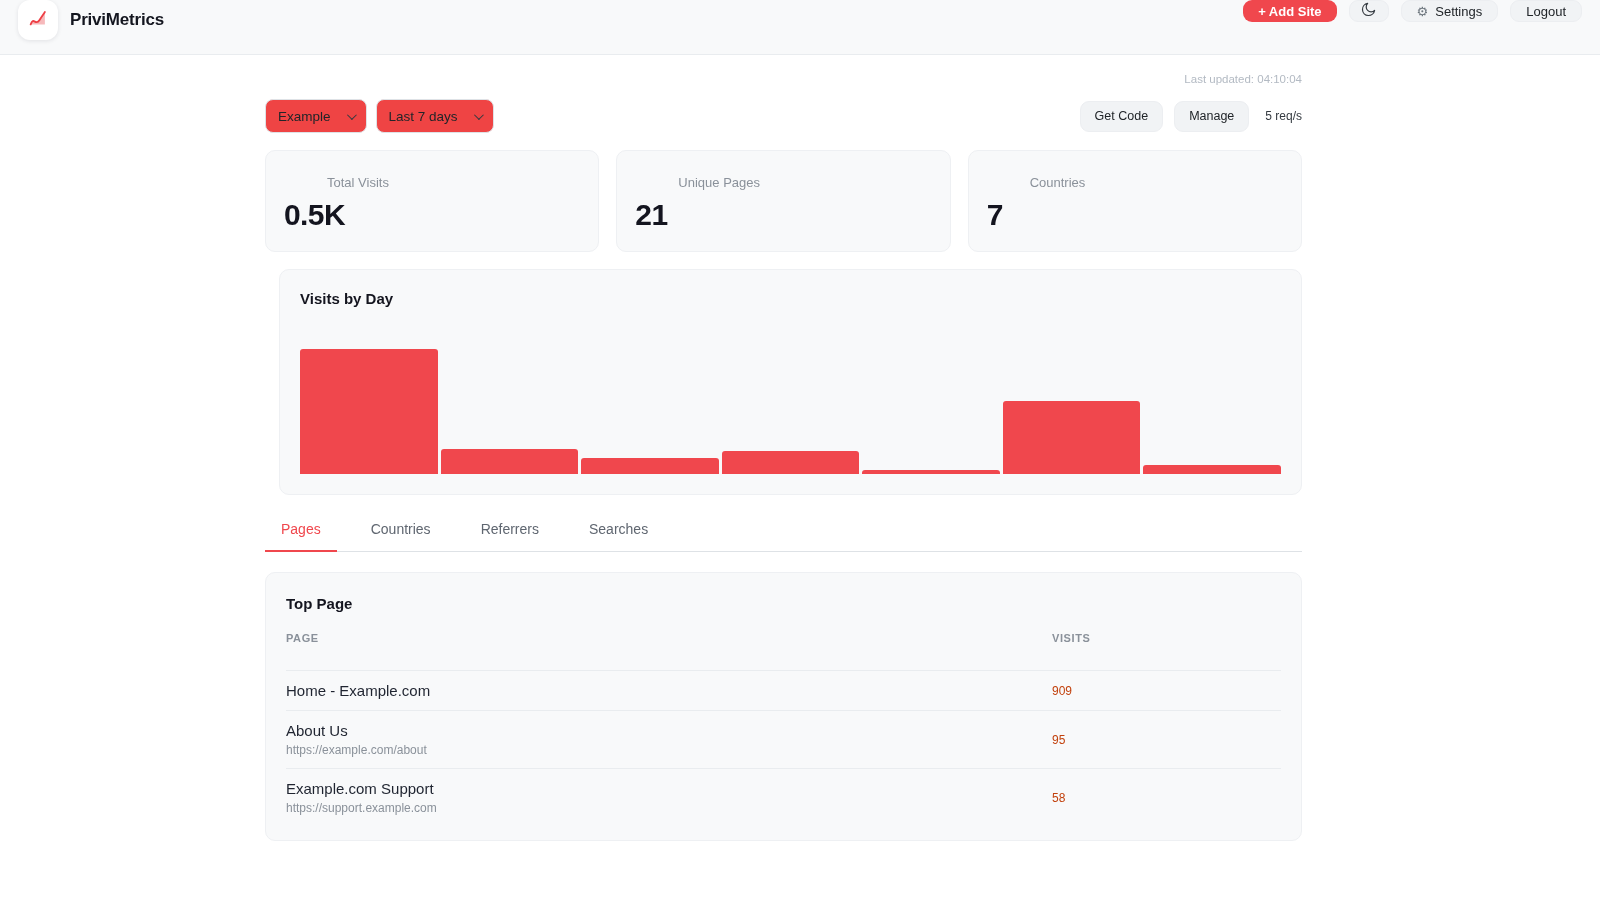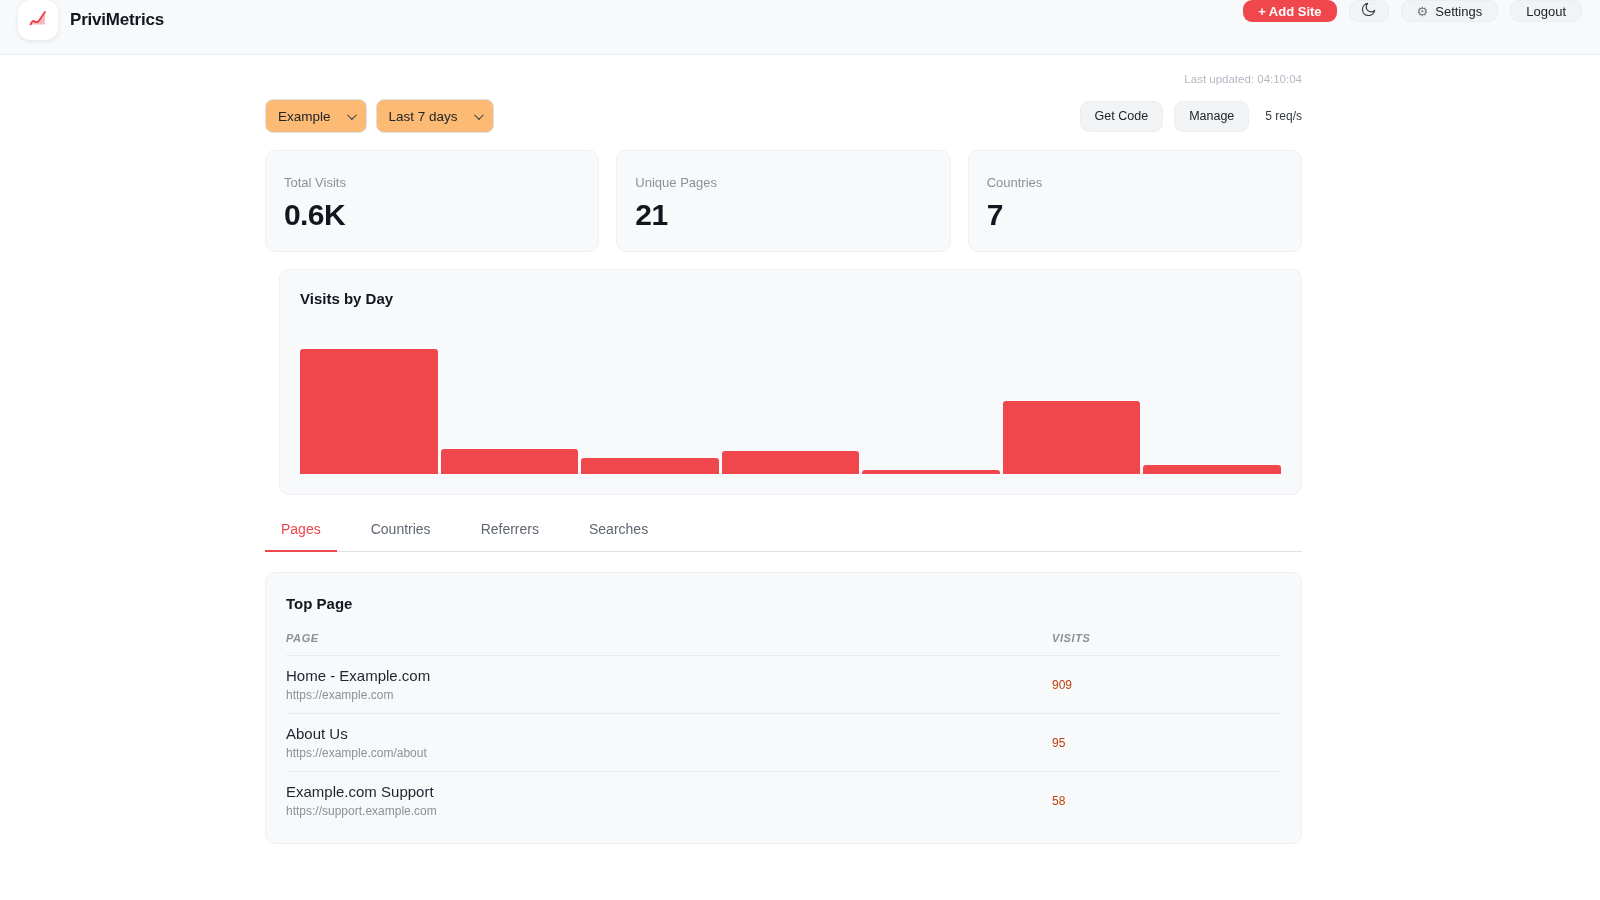--- a/index.html
+++ b/index.html
@@ -21,55 +21,55 @@
   .btn-gray { background: #f1f3f5; border: 1px solid #eceef1; color: #212529; }
   .btn-icononly { width: 40px; justify-content: center; padding: 0; }
   .gear { color: #6c757d; font-size: 13px; line-height: 1; }
 
   
   .container { width: 1037px; margin-left: 265px; }
   .last-updated { text-align: right; margin-top: 18px; font-size: 11.5px; color: #b3bac3; }
 
   .controls { margin-top: 14px; display: flex; align-items: center; justify-content: space-between; }
   .controls-left { display: flex; gap: 9px; }
-  .select { background: #fdba74; border: 1px solid #dee2e6; border-radius: 8px;
+  .select { background: #ef4444; border: 1px solid #dee2e6; border-radius: 8px;
     height: 34px; padding: 0 12px; display: inline-flex; align-items: center; gap: 16px;
     font-size: 13.5px; font-weight: 500; color: #212529; cursor: pointer; font-family: inherit; }
   .chev { width: 7px; height: 7px; border-right: 1.7px solid #343a40; border-bottom: 1.7px solid #343a40;
     transform: rotate(45deg) translateY(-2px); display: inline-block; }
   .controls-right { display: flex; align-items: center; gap: 11px; }
   .btn-sm { height: 31px; padding: 0 14px; font-size: 12.5px; }
   .rate { font-size: 12px; color: #343a40; margin-left: 5px; }
 
   
   .stats-row { margin-top: 17px; display: grid; grid-template-columns: 1fr 1fr 1fr; gap: 17px; }
   .card { background: #f8f9fa; border: 1px solid #eef0f3; border-radius: 10px; }
   .stat-card { height: 102px; padding: 24px 18px; }
-  .stat-label { font-size: 13px; color: #8a919a; }
+  .stat-label { font-size: 13px; color: #8a919a; margin-left: 43px; }
   .stat-value { margin-top: 8px; font-size: 30px; font-weight: 700; letter-spacing: -0.6px; color: #14151f; }
 
   
   .chart-card { margin-top: 17px; height: 226px; padding: 20px; margin-left: 14px; }
   .chart-title { font-size: 15px; font-weight: 700; color: #14151f; }
   .chart-area { margin-top: 42px; height: 125px; display: flex; align-items: flex-end; gap: 3px; }
   .bar { flex: 1; border-radius: 3px 3px 0 0; min-height: 3px; }
 
   
   .tabs { margin-top: 20px; display: flex; gap: 18px; border-bottom: 1px solid #dee2e6; }
   .tab { background: none; border: none; cursor: pointer; font-family: inherit;
     font-size: 14px; font-weight: 500; color: #5f6670; padding: 6px 16px 13px;
     border-bottom: 2px solid transparent; margin-bottom: -1px; }
   .tab.active { color: #f0474d; border-bottom-color: #f0474d; }
 
   
   .table-card { margin-top: 20px; padding: 22px 20px 14px; margin-bottom: 60px; }
   .table-title { font-size: 15px; font-weight: 700; color: #14151f; }
   .tbl { margin-top: 20px; }
   .tbl-head, .tbl-row { display: grid; grid-template-columns: 1fr 229px; align-items: center; }
-  .tbl-head { padding-bottom: 11px; border-bottom: 1px solid #e9ecef; font-style: italic; }
+  .tbl-head { padding-bottom: 26px; border-bottom: 1px solid #e9ecef; }
   .col-h { font-size: 11px; font-weight: 700; letter-spacing: 0.6px; color: #8a919a; text-transform: uppercase; }
   .tbl-row { padding: 11px 0; border-bottom: 1px solid #e9ecef; }
   .tbl-row:last-child { border-bottom: none; }
   .row-title { font-size: 15px; color: #1f2430; }
   .row-url { margin-top: 4px; font-size: 12px; color: #8a919a; }
   .row-visits { font-size: 12px; color: #c2410c; }
 </style>
 </head>
 <body>
 
@@ -120,21 +120,21 @@
     <div class="controls-right">
       <button class="btn btn-gray btn-sm">Get Code</button>
       <button class="btn btn-gray btn-sm">Manage</button>
       <span class="rate">5 req/s</span>
     </div>
   </div>
 
   <div class="stats-row" id="stats-row">
     <div class="card stat-card">
       <div class="stat-label">Total Visits</div>
-      <div class="stat-value">0.6K</div>
+      <div class="stat-value">0.5K</div>
     </div>
 
     <div class="card stat-card">
       <div class="stat-label">Unique Pages</div>
       <div class="stat-value">21</div>
     </div>
 
     <div class="card stat-card">
       <div class="stat-label">Countries</div>
       <div class="stat-value">7</div>
@@ -165,21 +165,20 @@
     <div class="table-title">Top Page</div>
     <div class="tbl">
       <div class="tbl-head">
         <span class="col-h">Page</span>
         <span class="col-h">Visits</span>
       </div>
       <div id="tbl-body">
     <div class="tbl-row">
       <div>
         <div class="row-title">Home - Example.com</div>
-        <div class="row-url">https://example.com</div>
       </div>
       <div class="row-visits">909</div>
     </div>
 
     <div class="tbl-row">
       <div>
         <div class="row-title">About Us</div>
         <div class="row-url">https://example.com/about</div>
       </div>
       <div class="row-visits">95</div>

